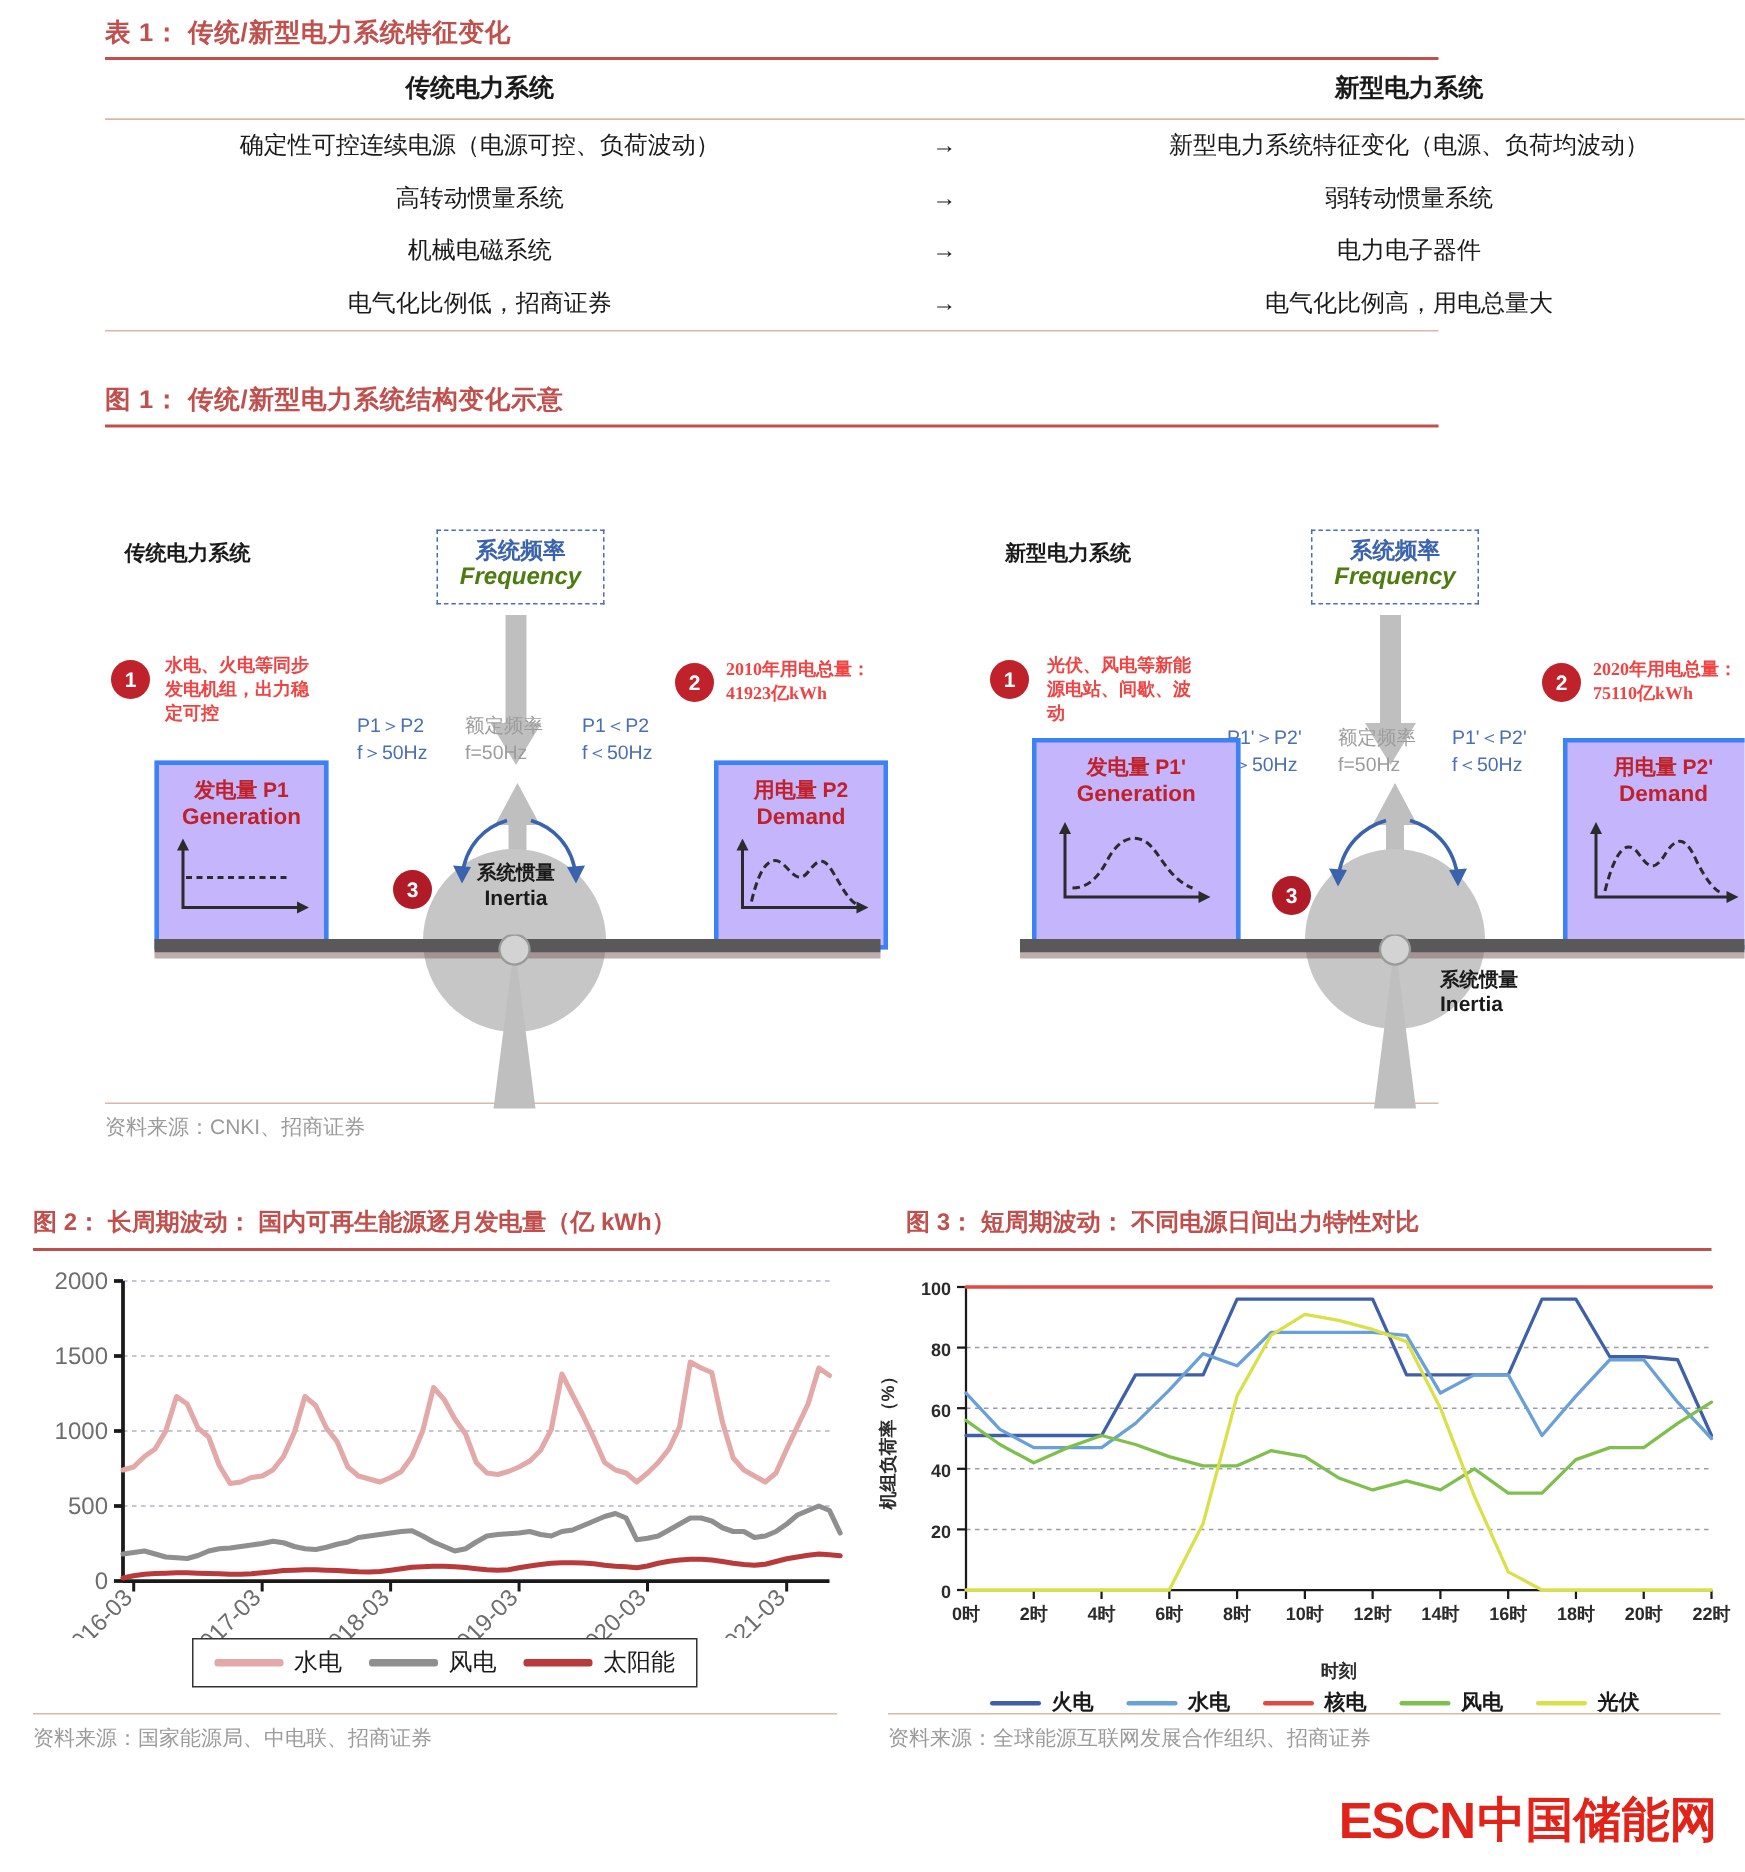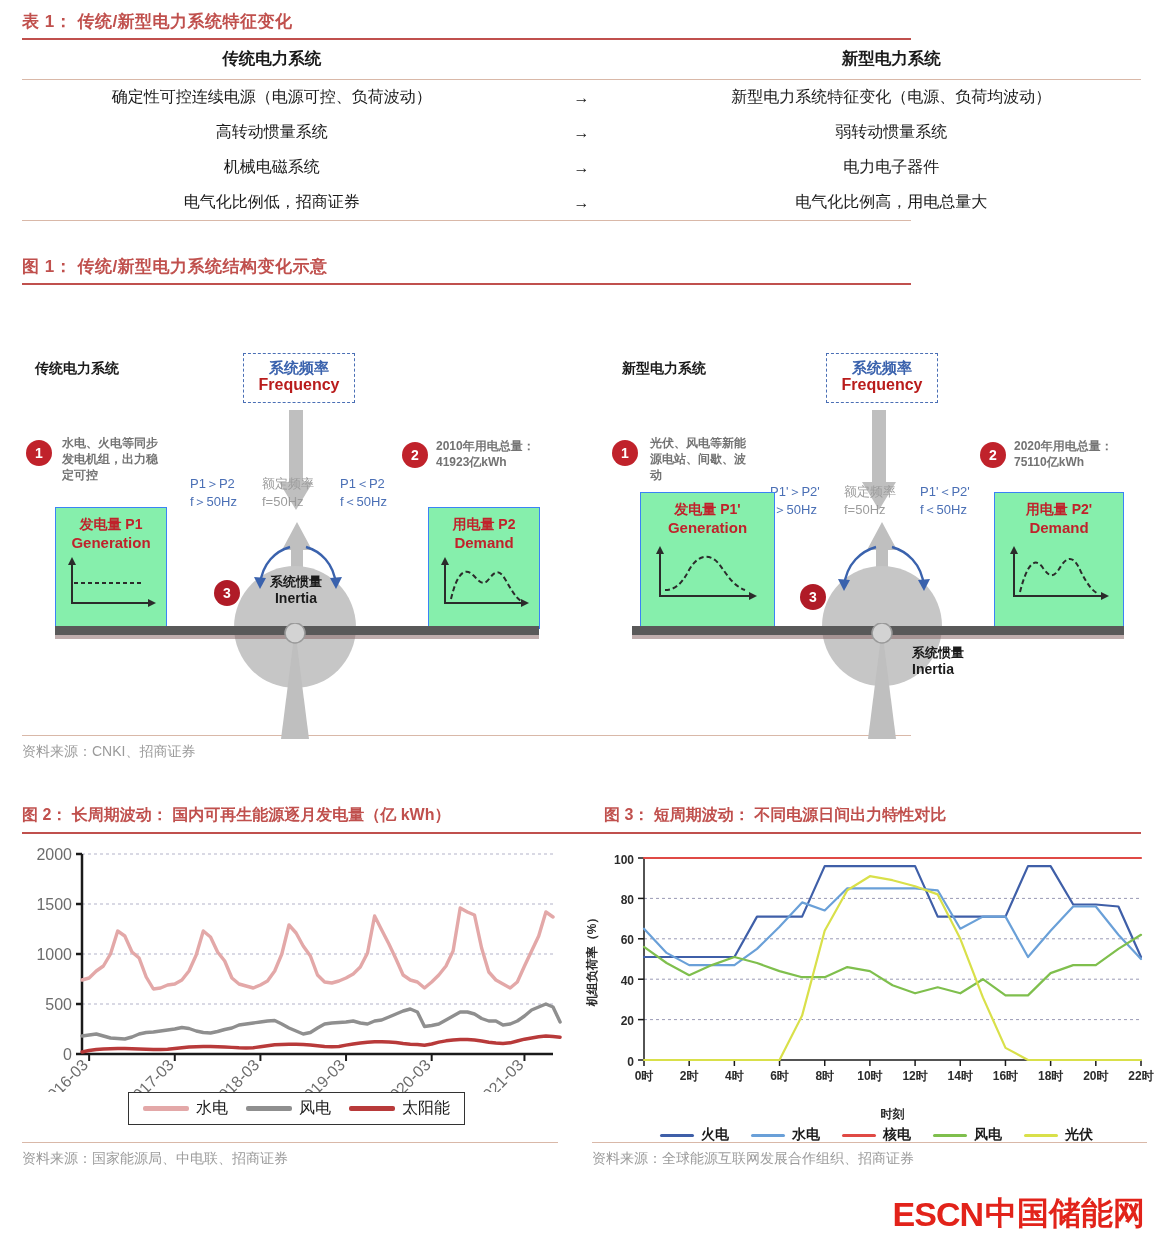--- a/index.html
+++ b/index.html
@@ -1,21 +1,21 @@
 <!DOCTYPE html>
 <html><head>
 <meta charset="utf-8">
 <style>
   html,body{margin:0;padding:0;background:#fff;}
   body{
     width:1163px;height:1248px;position:relative;overflow:hidden;
     font-family:"Liberation Sans","DejaVu Sans",sans-serif;
     color:#222;
   }
-  .sec{position:absolute;left:0;width:933px;}
+  .sec{position:absolute;left:0;width:933px;padding-left:48px;}
 
   
   .fig-title{
     color:#c0504d;font-weight:bold;font-size:17px;letter-spacing:.5px;
     padding:0 0 5px 22px;white-space:nowrap;
   }
   .rule-top{height:2px;background:#c0504d;margin:0 22px;}
   .rule-thin{height:1px;background:#d9b8a8;margin:0 22px;}
   .src{
     color:#9b9b9b;font-size:14px;padding:7px 0 0 22px;white-space:nowrap;
@@ -41,38 +41,38 @@
   .half.right{left:582px;}
 
   .sys-label{
     position:absolute;font-size:14px;font-weight:bold;color:#1a1a1a;white-space:nowrap;
   }
   .freq-box{
     position:absolute;border:1.5px dashed #4a6fb5;background:#fff;
     text-align:center;padding:5px 12px 7px;line-height:1.15;
   }
   .freq-cn{font-size:15px;color:#3a62ad;font-weight:bold;}
-  .freq-en{font-size:16px;color:#b91c1c;font-weight:bold;}
+  .freq-en{font-size:16px;color:#4d7c0f;font-weight:bold;font-style:italic;}
 
   .badge{
     position:absolute;width:26px;height:26px;border-radius:50%;
     background:#c0222b;color:#fff;font-size:14px;font-weight:bold;
     display:flex;align-items:center;justify-content:center;
   }
   .badge.dark{background:#b01b27;}
   .note-red{
-    position:absolute;color:#737373;font-size:12px;font-weight:bold;line-height:1.35;
+    position:absolute;color:#ef4444;font-size:12px;font-weight:bold;line-height:1.35;font-family:Liberation Serif, serif;
   }
   .note-blue{
     position:absolute;color:#4a6fb5;font-size:13px;line-height:1.4;white-space:nowrap;
   }
   .note-blue.grey{color:#9c9c9c;}
 
   .pbox{
-    position:absolute;background:#86efac;border:1px solid #3b82f6;
+    position:absolute;background:#c4b5fd;border:3px solid #3b82f6;
   }
   .pbox .cn{font-size:14px;font-weight:bold;color:#c0222b;text-align:center;margin-top:8px;}
   .pbox .en{font-size:15px;font-weight:bold;color:#c0222b;text-align:center;}
 
   .beam{position:absolute;height:9px;background:#595959;}
   .beam-shadow{position:absolute;height:4px;background:#8a6a6a;opacity:.55;}
   .inertia-circle{
     position:absolute;border-radius:50%;background:#c6c6c6;
   }
   .inertia-text{position:absolute;text-align:center;line-height:1.2;}

